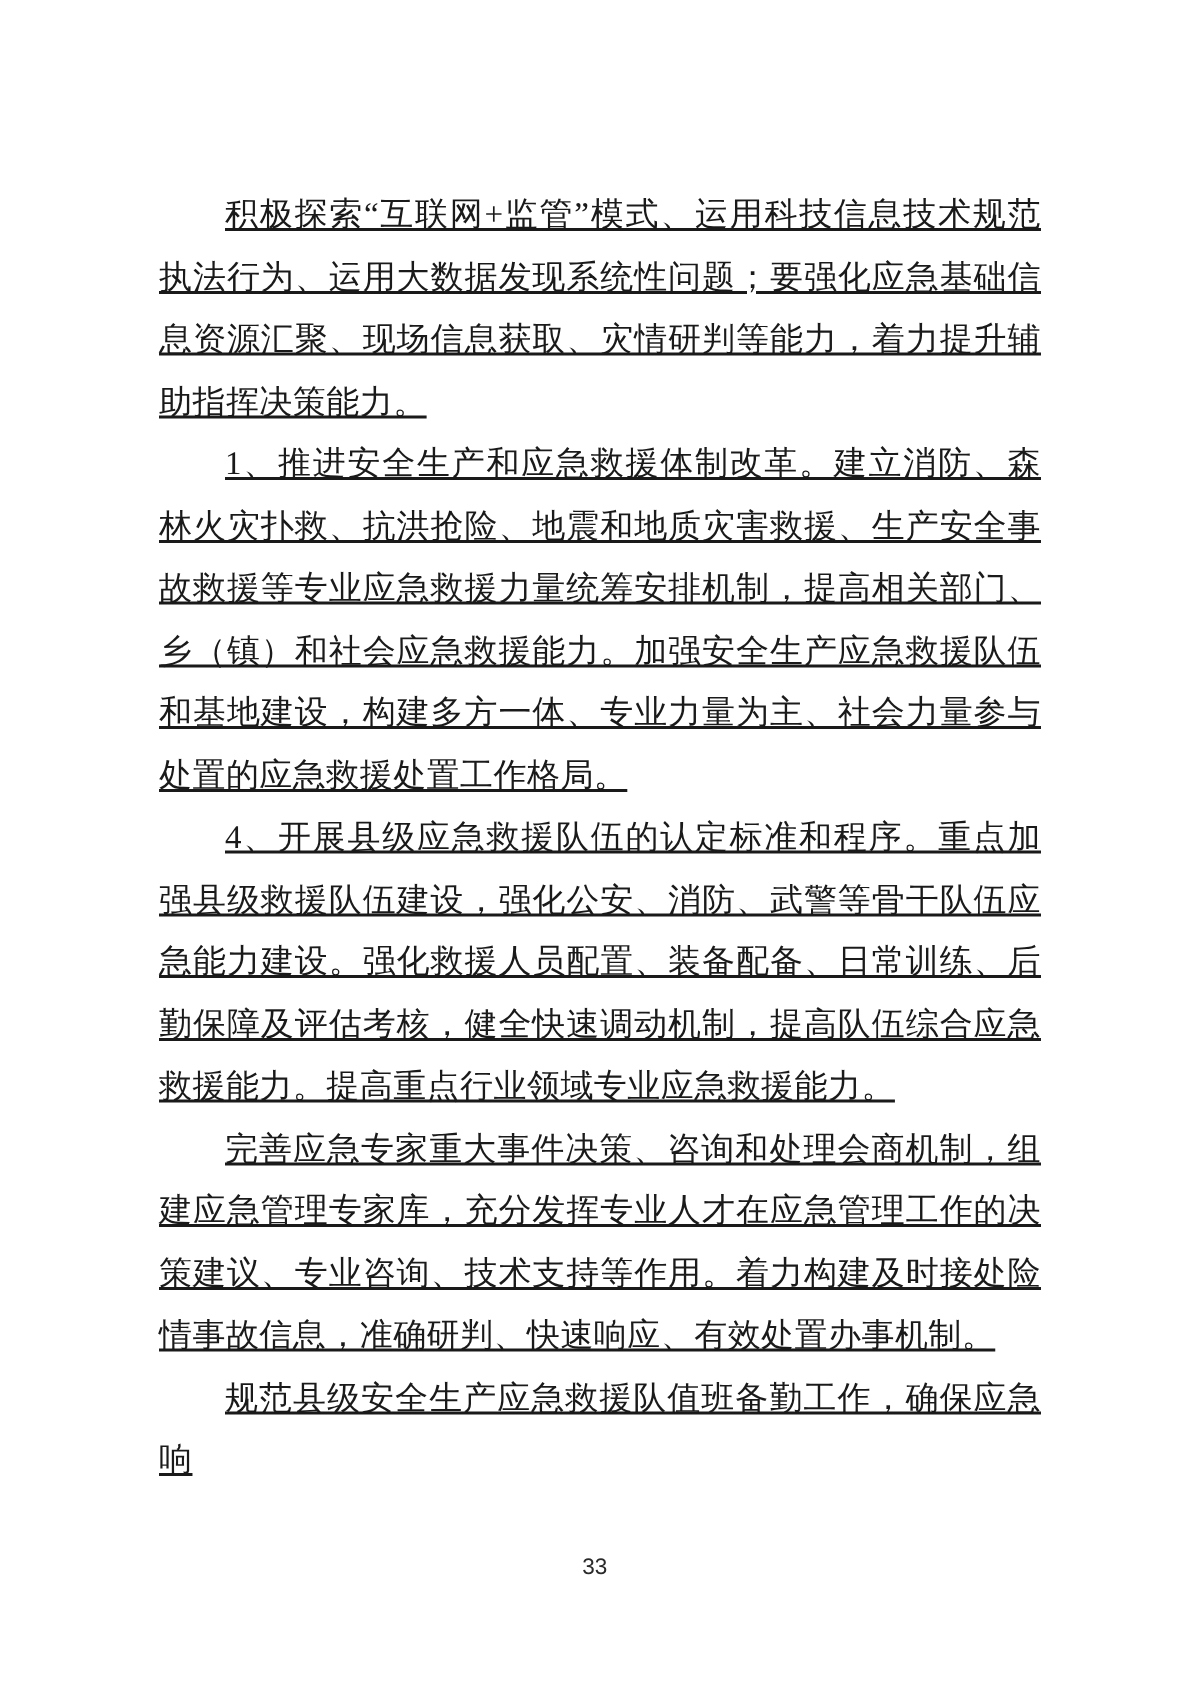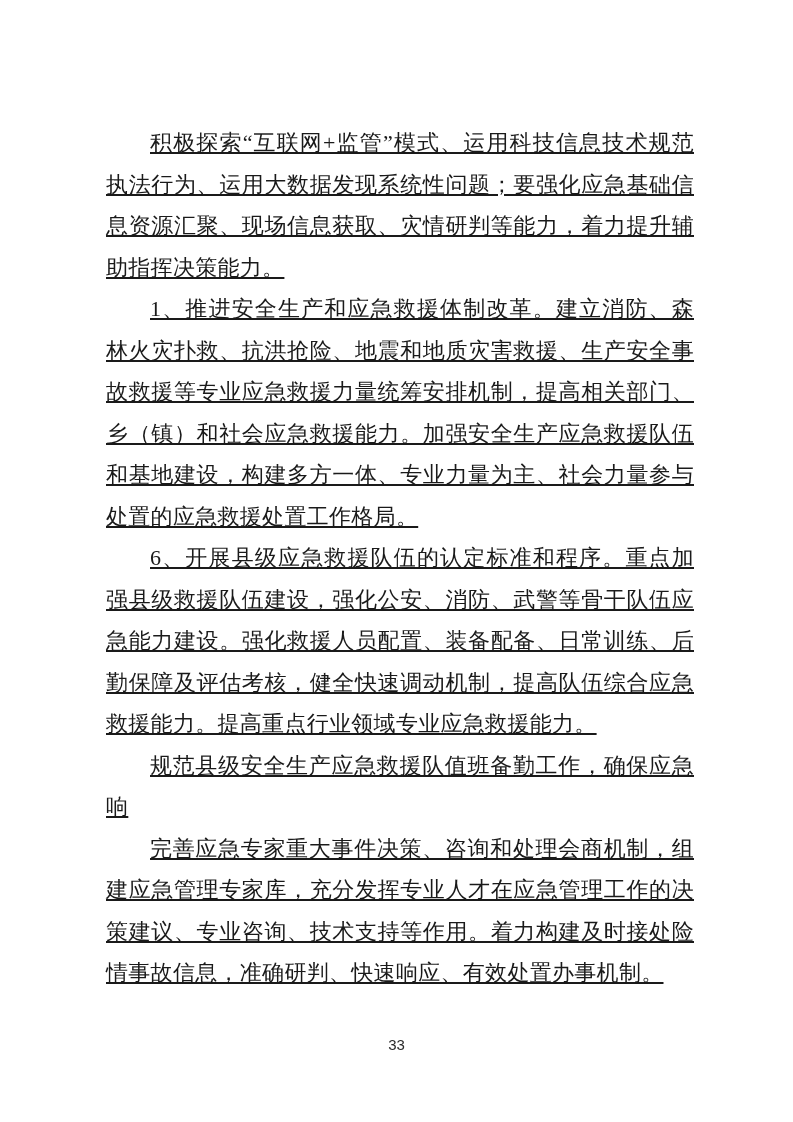--- a/index.html
+++ b/index.html
@@ -49,20 +49,20 @@
     color: #2a2a2a;
   }
 </style>
 </head>
 <body>
 
 <div class="page">
   <div class="content">
     <p class="para body">积极探索“互联网+监管”模式、运用科技信息技术规范执法行为、运用大数据发现系统性问题；要强化应急基础信息资源汇聚、现场信息获取、灾情研判等能力，着力提升辅助指挥决策能力。</p>
     <p class="para body">1、推进安全生产和应急救援体制改革。建立消防、森林火灾扑救、抗洪抢险、地震和地质灾害救援、生产安全事故救援等专业应急救援力量统筹安排机制，提高相关部门、乡（镇）和社会应急救援能力。加强安全生产应急救援队伍和基地建设，构建多方一体、专业力量为主、社会力量参与处置的应急救援处置工作格局。</p>
-    <p class="para body">6、开展县级应急救援队伍的认定标准和程序。重点加强县级救援队伍建设，强化公安、消防、武警等骨干队伍应急能力建设。强化救援人员配置、装备配备、日常训练、后勤保障及评估考核，健全快速调动机制，提高队伍综合应急救援能力。提高重点行业领域专业应急救援能力。</p>
+    <p class="para body">4、开展县级应急救援队伍的认定标准和程序。重点加强县级救援队伍建设，强化公安、消防、武警等骨干队伍应急能力建设。强化救援人员配置、装备配备、日常训练、后勤保障及评估考核，健全快速调动机制，提高队伍综合应急救援能力。提高重点行业领域专业应急救援能力。</p>
+    <p class="para body">完善应急专家重大事件决策、咨询和处理会商机制，组建应急管理专家库，充分发挥专业人才在应急管理工作的决策建议、专业咨询、技术支持等作用。着力构建及时接处险情事故信息，准确研判、快速响应、有效处置办事机制。</p>
     <p class="para body">规范县级安全生产应急救援队值班备勤工作，确保应急响</p>
-    <p class="para body">完善应急专家重大事件决策、咨询和处理会商机制，组建应急管理专家库，充分发挥专业人才在应急管理工作的决策建议、专业咨询、技术支持等作用。着力构建及时接处险情事故信息，准确研判、快速响应、有效处置办事机制。</p>
   </div>
   <div class="footer">
     <span>33</span>
   </div>
 </div>
 
 </body></html>

